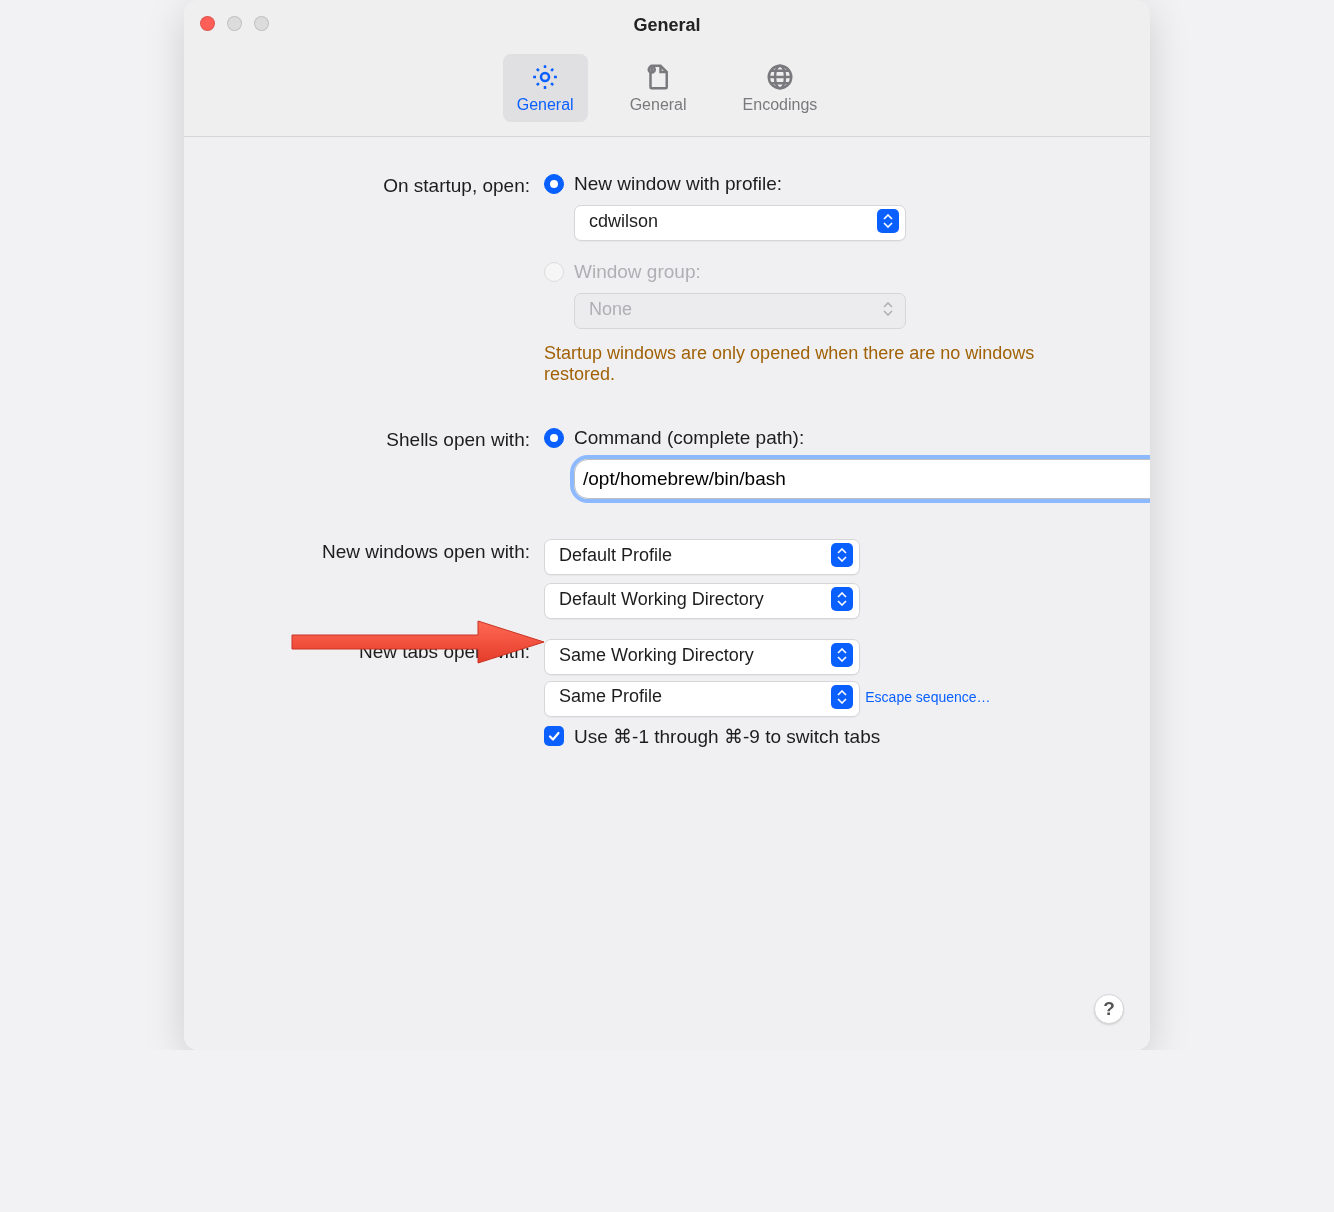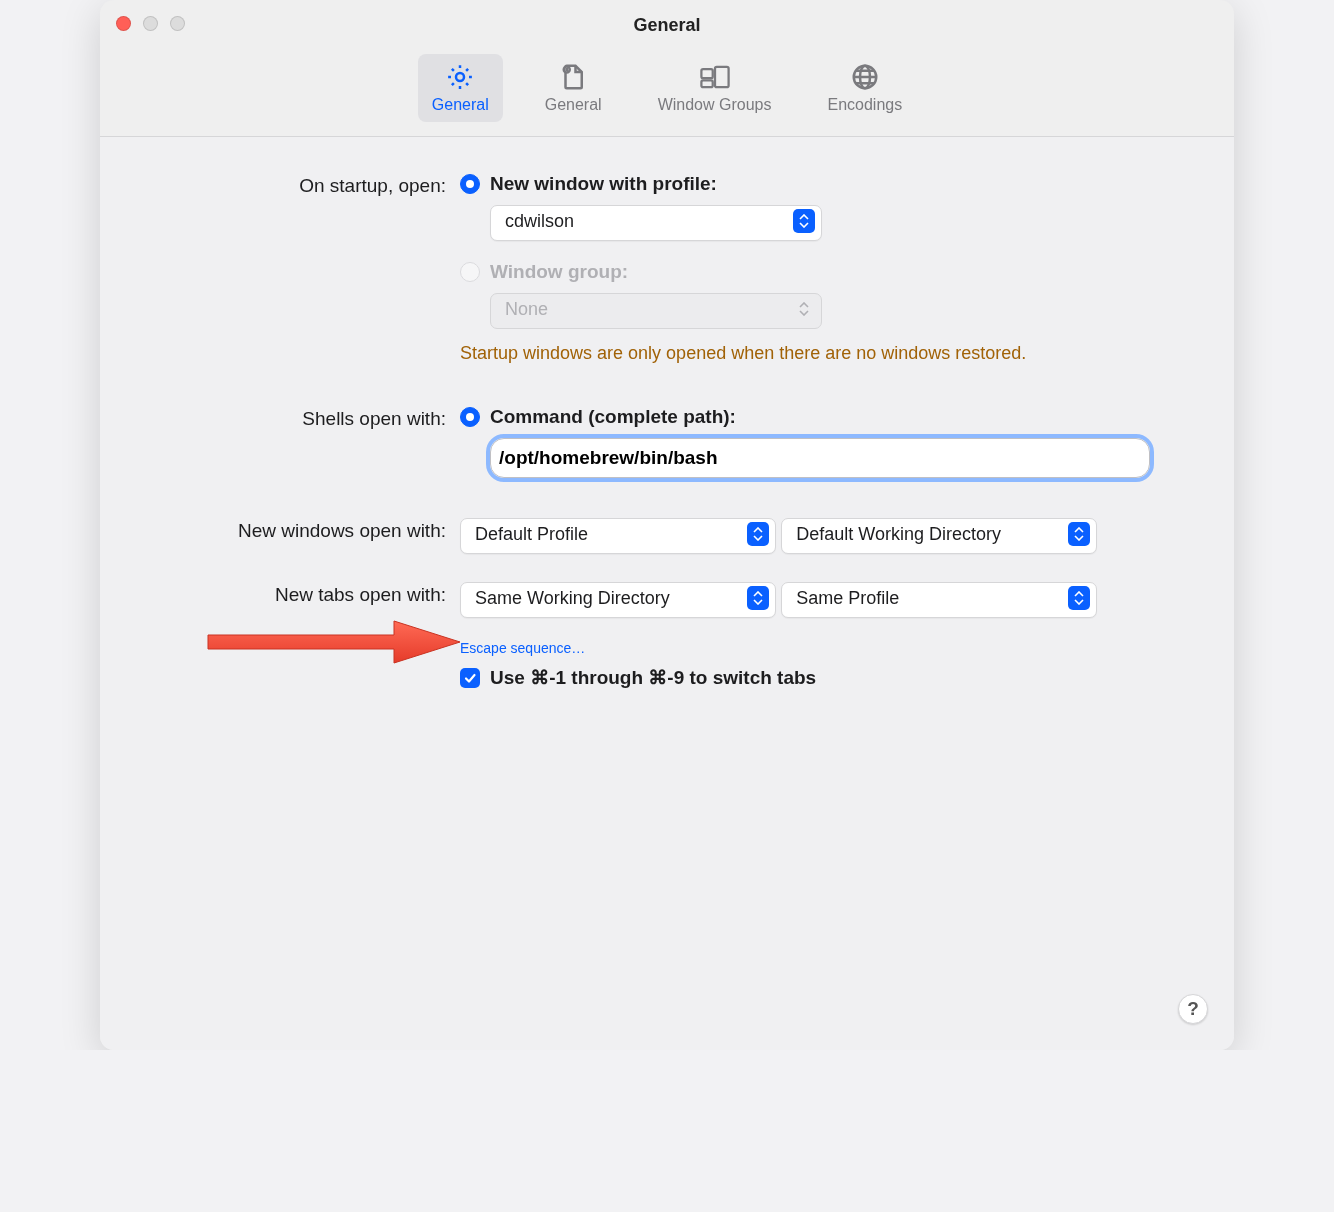--- a/index.html
+++ b/index.html
@@ -4,21 +4,21 @@
 <style>
   * { box-sizing: border-box; }
   html, body {
     margin: 0; padding: 0;
     font-family: -apple-system, "Helvetica Neue", Helvetica, Arial, sans-serif;
     font-size: 19px;
     color: #1d1d1f;
     background: #f2f2f4;
   }
   .window {
-    width: 1134px;
+    width: 966px;
     height: 1050px;
     margin: 0 auto;
     background: #efefef;
     border-radius: 14px;
     box-shadow: 0 10px 40px rgba(0,0,0,0.15);
     overflow: hidden;
     position: relative;
     display: flex;
     flex-direction: column;
   }
@@ -92,21 +92,20 @@
     text-align:right;
     font-size:19px;
     color:#1d1d1f;
     padding-top:2px;
   }
   .radio-line, .check-line {
     display:flex;
     align-items:center;
     gap:10px;
     margin-bottom:10px;
-    font-weight:bold;
   }
   .radio {
     width:20px; height:20px; border-radius:50%;
     border:1px solid #c0c0c4;
     background:#fff;
     display:inline-flex; align-items:center; justify-content:center;
     flex-shrink:0;
   }
   .radio.checked {
     border-color:#0a60ff;
@@ -156,21 +155,20 @@
   .textfield {
     width: 660px;
     height:40px;
     padding: 4px 8px;
     font-size:19px;
     border:1px solid #c0c0c4;
     border-radius:14px;
     outline: 4px solid #8db9ff;
     outline-offset:0;
     background:#fff;
-    font-weight:bold;
   }
   .textfield::selection { background:#b3d4ff; }
   .spacer-sm { height:16px; }
   .spacer-md { height:28px; }
 
   .checkbox {
     width:20px; height:20px; border-radius:5px;
     background:#0a60ff;
     display:inline-flex; align-items:center; justify-content:center;
     flex-shrink:0;
@@ -238,30 +236,20 @@
           <path d="M14 3H7a1 1 0 0 0-1 1v16a1 1 0 0 0 1 1h11a1 1 0 0 0 1-1V8z"></path>
           <path d="M14 3v5h5"></path>
           <circle cx="7" cy="6" r="2.4" fill="#efefef"></circle>
           <path d="M7 4.8v2.4M5.8 6h2.4"></path>
         </svg>
       </span>
       <span class="tab-label">General</span>
     </div>
     <div class="tab">
       <span class="icon">
-        <svg width="34" height="30" viewBox="0 0 30 24" fill="none" stroke="#7a7a7e" stroke-width="2">
-          <rect x="3" y="5" width="10" height="8" rx="1.5"></rect>
-          <rect x="15" y="3" width="12" height="18" rx="1.5"></rect>
-          <rect x="3" y="15" width="10" height="6" rx="1.5"></rect>
-        </svg>
-      </span>
-      <span class="tab-label">Window Groups</span>
-    </div>
-    <div class="tab">
-      <span class="icon">
         <svg width="30" height="30" viewBox="0 0 24 24" fill="none" stroke="#7a7a7e" stroke-width="2">
           <circle cx="12" cy="12" r="9"></circle>
           <ellipse cx="12" cy="12" rx="4" ry="9"></ellipse>
           <path d="M3 12h18M4.5 7h15M4.5 17h15"></path>
         </svg>
       </span>
       <span class="tab-label">Encodings</span>
     </div>
   </div>
 

